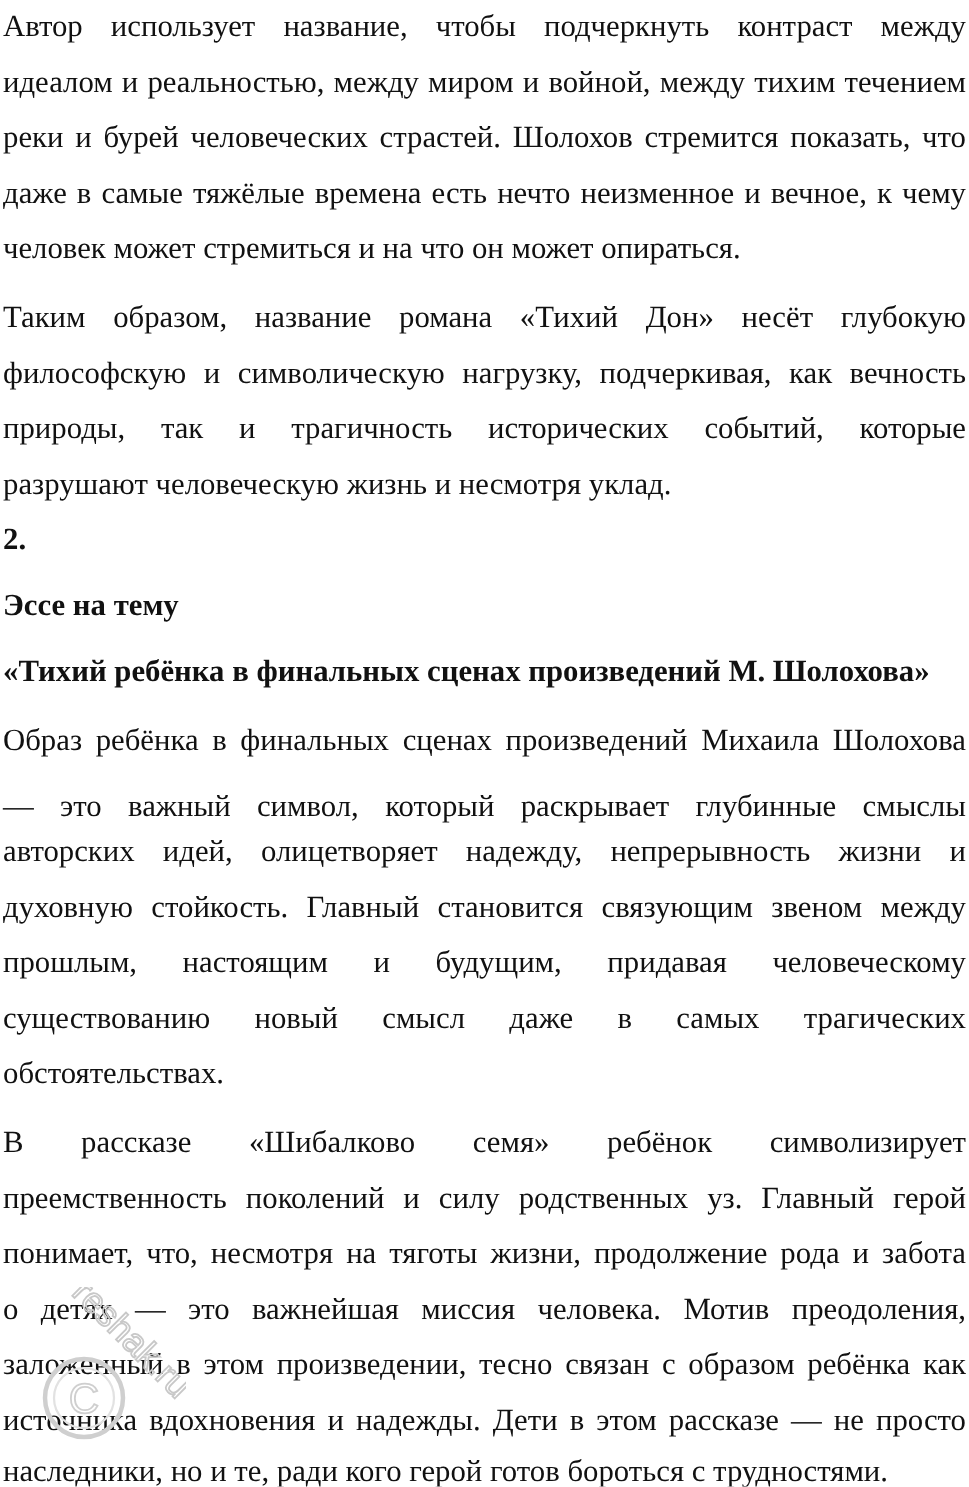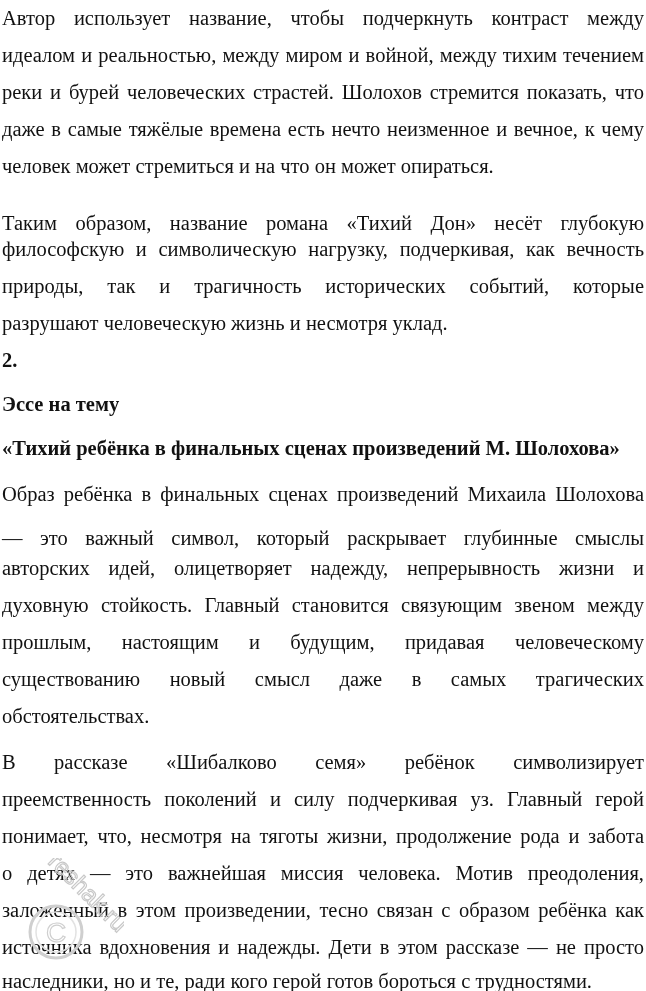--- a/index.html
+++ b/index.html
@@ -14,39 +14,39 @@
 <body>
 
 <div class="page">
 
   <div class="line just" style="top:0px">Автор использует название, чтобы подчеркнуть контраст между</div>
   <div class="line just" style="top:37px">идеалом и реальностью, между миром и войной, между тихим течением</div>
   <div class="line just" style="top:74px">реки и бурей человеческих страстей. Шолохов стремится показать, что</div>
   <div class="line just" style="top:111px">даже в самые тяжёлые времена есть нечто неизменное и вечное, к чему</div>
   <div class="line" style="top:148px">человек может стремиться и на что он может опираться.</div>
 
-  <div class="line just" style="top:205px">Таким образом, название романа «Тихий Дон» несёт глубокую</div>
+  <div class="line just" style="top:194px">Таким образом, название романа «Тихий Дон» несёт глубокую</div>
   <div class="line just" style="top:231px">философскую и символическую нагрузку, подчеркивая, как вечность</div>
   <div class="line just" style="top:268px">природы, так и трагичность исторических событий, которые</div>
   <div class="line" style="top:305px">разрушают человеческую жизнь и несмотря уклад.</div>
 
   <div class="line bold" style="top:342px">2.</div>
   <div class="line bold" style="top:386px">Эссе на тему</div>
   <div class="line bold" style="top:430px">«Тихий ребёнка в финальных сценах произведений М. Шолохова»</div>
 
   <div class="line just" style="top:476px">Образ ребёнка в финальных сценах произведений Михаила Шолохова</div>
   <div class="line just" style="top:520px">— это важный символ, который раскрывает глубинные смыслы</div>
   <div class="line just" style="top:550px">авторских идей, олицетворяет надежду, непрерывность жизни и</div>
   <div class="line just" style="top:587px">духовную стойкость. Главный становится связующим звеном между</div>
   <div class="line just" style="top:624px">прошлым, настоящим и будущим, придавая человеческому</div>
   <div class="line just" style="top:661px">существованию новый смысл даже в самых трагических</div>
   <div class="line" style="top:698px">обстоятельствах.</div>
 
   <div class="line just" style="top:744px">В рассказе «Шибалково семя» ребёнок символизирует</div>
-  <div class="line just" style="top:781px">преемственность поколений и силу подчеркивая уз. Главный герой</div>
+  <div class="line just" style="top:781px">преемственность поколений и силу родственных уз. Главный герой</div>
   <div class="line just" style="top:818px">понимает, что, несмотря на тяготы жизни, продолжение рода и забота</div>
   <div class="line just" style="top:855px">о детях — это важнейшая миссия человека. Мотив преодоления,</div>
   <div class="line just" style="top:892px">заложенный в этом произведении, тесно связан с образом ребёнка как</div>
   <div class="line just" style="top:929px">источника вдохновения и надежды. Дети в этом рассказе — не просто</div>
   <div class="line" style="top:963px">наследники, но и те, ради кого герой готов бороться с трудностями.</div>
 </div>
 
 <svg class="watermark" viewBox="0 0 110 120">
   <circle cx="42" cy="74" r="26" fill="none" stroke="#cfcfcf" stroke-width="3"></circle>
   <circle cx="42" cy="74" r="20" fill="none" stroke="#e2e2e2" stroke-width="1.5"></circle>

